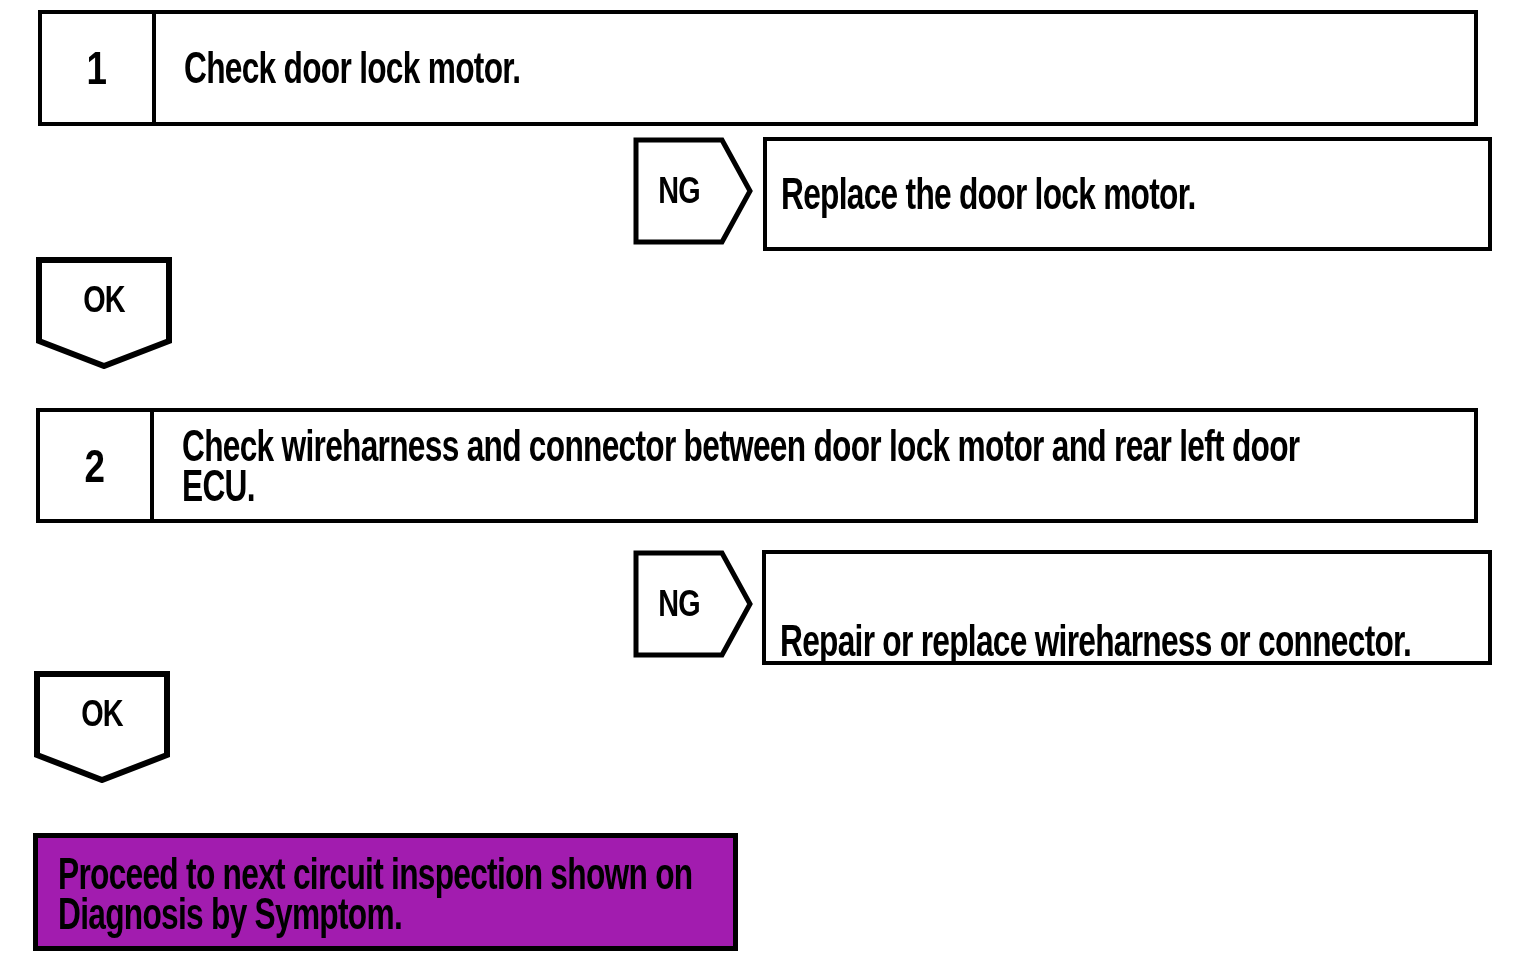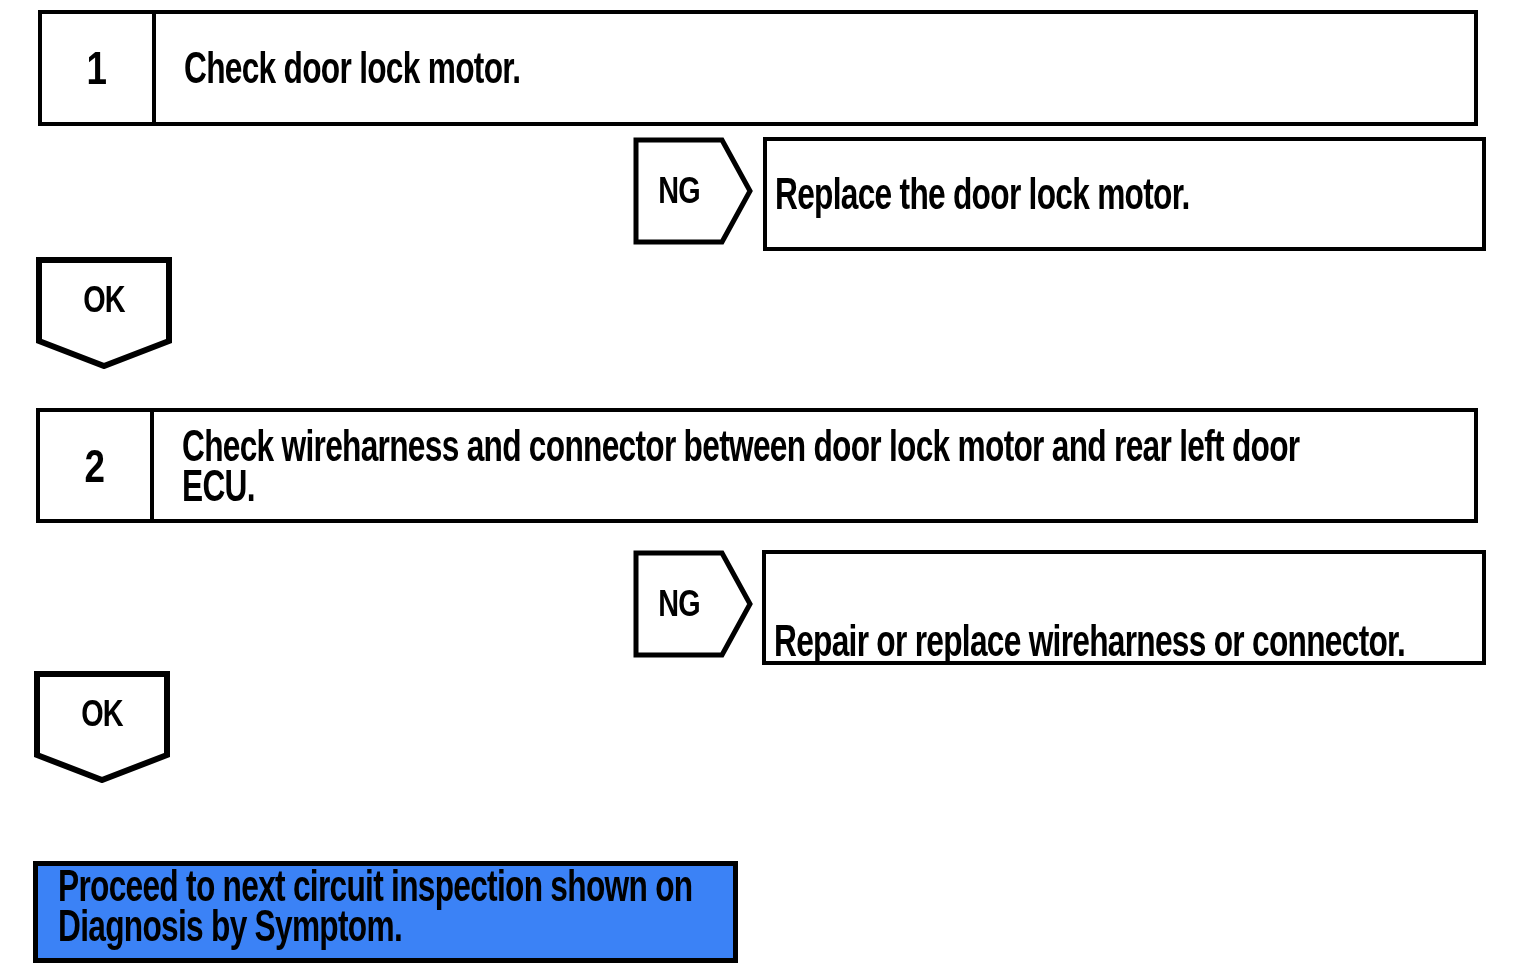--- a/index.html
+++ b/index.html
@@ -56,29 +56,28 @@
     justify-content: center;
     padding-left: 28px;
   }
   
   .result-box {
     position: absolute;
     border: 4px solid #000;
     background: #fff;
     display: flex;
     align-items: center;
-    padding-left: 8px;
+    padding-left: 14px;
   }
   
   .final-box {
     position: absolute;
     border: 5px solid #000;
-    background: #3b82f6;
-    padding: 0 10px 0 20px;
-    margin-top: 28px;
+    background: #a21caf;
+    padding: 16px 10px 0 20px;
   }
   
   .connector {
     position: absolute;
   }
   .connector svg {
     position: absolute;
     left: 0;
     top: 0;
     display: block;

